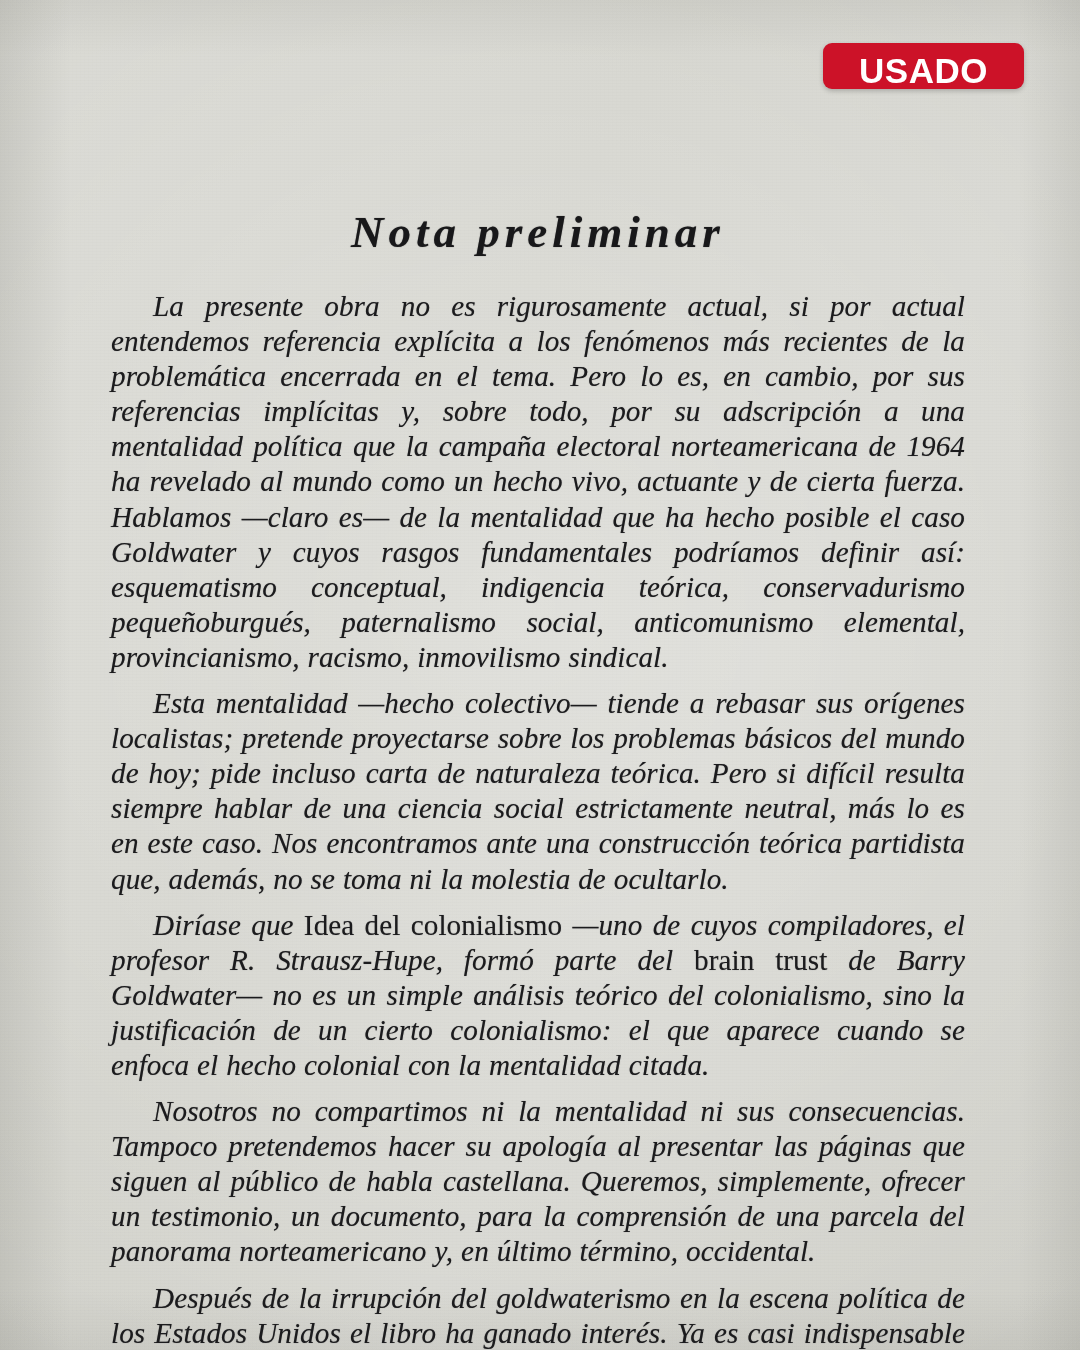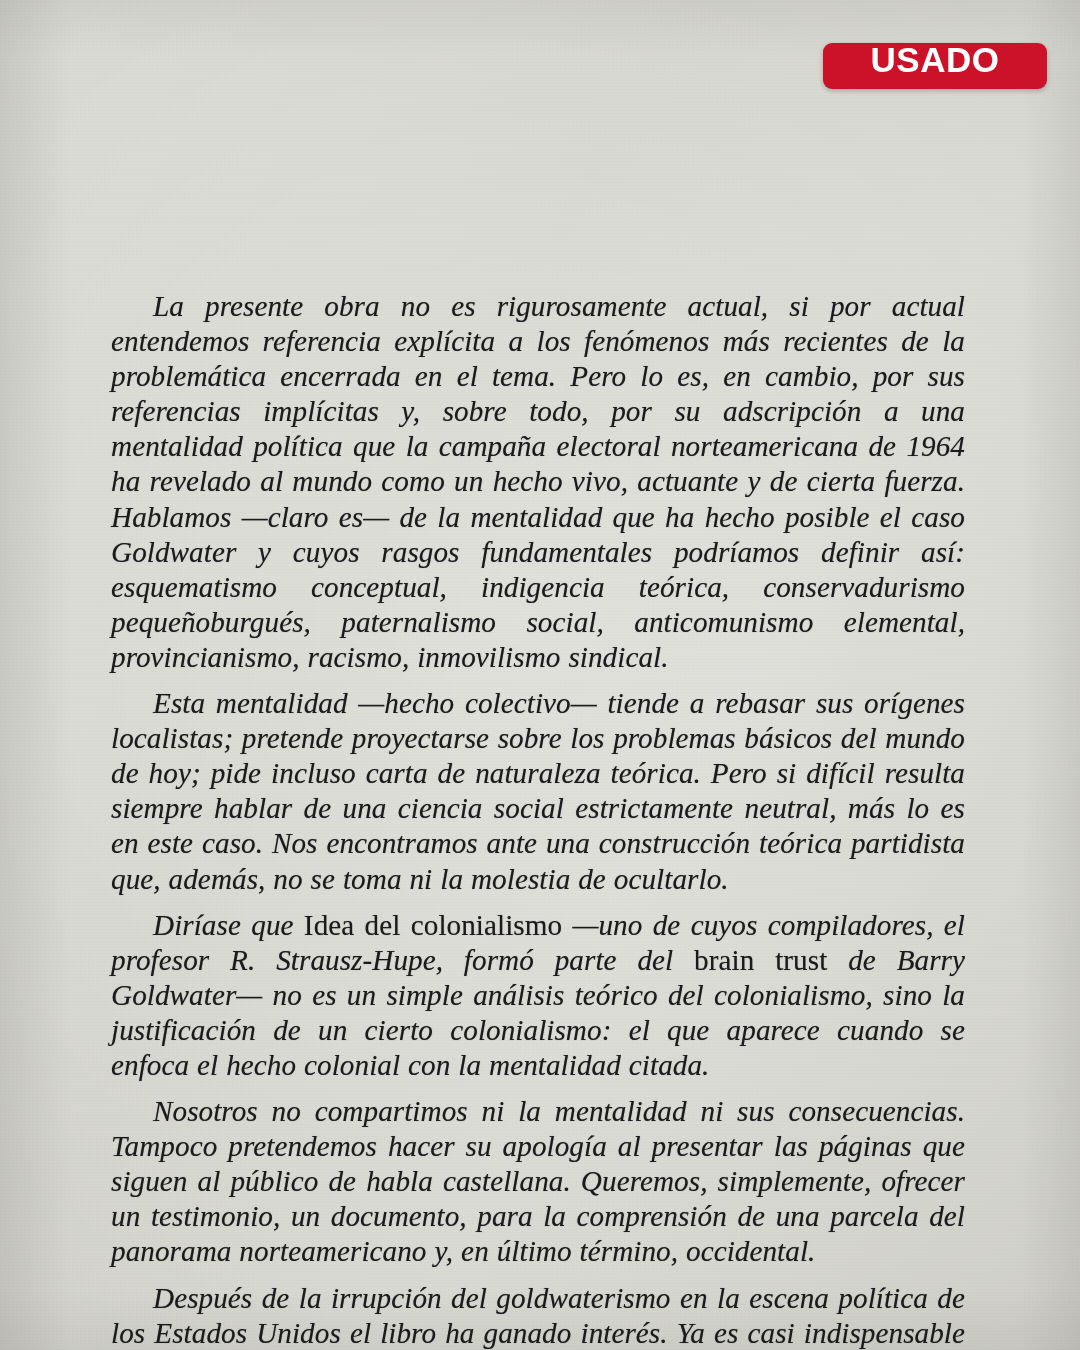--- a/index.html
+++ b/index.html
@@ -49,27 +49,27 @@
       linear-gradient(270deg, rgba(120,120,112,0.14) 0px, rgba(120,120,112,0.00) 60px),
       linear-gradient(180deg, rgba(120,120,112,0.10) 0px, rgba(120,120,112,0.00) 55px),
       linear-gradient(0deg, rgba(120,120,112,0.10) 0px, rgba(120,120,112,0.00) 60px);
   }
 
   
   .badge {
     position: absolute;
     left: 823px;
     top: 43px;
-    width: 224px;
+    width: 201px;
     height: 46px;
     border-radius: 9px;
     background: #cc1228;
     box-shadow: 0 2px 5px rgba(0,0,0,0.22);
     display: flex;
-    align-items: flex-start;
+    align-items: flex-end;
     justify-content: center;
   }
   .badge-label {
     font-family: "Liberation Sans", "DejaVu Sans", sans-serif;
     font-weight: 700;
     font-size: 35px;
     letter-spacing: 0.5px;
     color: #ffffff;
     line-height: 1;
     transform: translateY(-1px);
@@ -126,20 +126,21 @@
 
 <div class="page">
 
   <div class="grain"></div>
   <div class="edge-shade"></div>
 
   <div class="badge" style="background: rgb(204, 18, 40);">
     <span class="badge-label" style="color: rgb(255, 255, 255);">USADO</span>
   </div>
 
+  <h1 class="title">Nota  preliminar</h1>
 
   <div class="body-text">
     <p><span>La presente obra no es rigurosamente actual, si por actual entendemos referencia explícita a los fenómenos más recientes de la problemática encerrada en el tema. Pero lo es, en cambio, por sus referencias implícitas y, sobre todo, por su adscripción a una mentalidad política que la campaña electoral norteamericana de 1964 ha revelado al mundo como un hecho vivo, actuante y de cierta fuerza. Hablamos —claro es— de la mentalidad que ha hecho posible el caso Goldwater y cuyos rasgos fundamentales podríamos definir así: esquematismo conceptual, indigencia teórica, conservadurismo pequeñoburgués, paternalismo social, anticomunismo elemental, provincianismo, racismo, inmovilismo sindical.</span></p>
     <p><span>Esta mentalidad —hecho colectivo— tiende a rebasar sus orígenes localistas; pretende proyectarse sobre los problemas básicos del mundo de hoy; pide incluso carta de naturaleza teórica. Pero si difícil resulta siempre hablar de una ciencia social estrictamente neutral, más lo es en este caso. Nos encontramos ante una construcción teórica partidista que, además, no se toma ni la molestia de ocultarlo.</span></p>
     <p><span>Diríase que </span><span class="roman">Idea del colonialismo</span><span> —uno de cuyos compiladores, el profesor R. Strausz-Hupe, formó parte del </span><span class="roman">brain trust</span><span> de Barry Goldwater— no es un simple análisis teórico del colonialismo, sino la justificación de un cierto colonialismo: el que aparece cuando se enfoca el hecho colonial con la mentalidad citada.</span></p>
     <p><span>Nosotros no compartimos ni la mentalidad ni sus consecuencias. Tampoco pretendemos hacer su apología al presentar las páginas que siguen al público de habla castellana. Queremos, simplemente, ofrecer un testimonio, un documento, para la comprensión de una parcela del panorama norteamericano y, en último término, occidental.</span></p>
     <p><span>Después de la irrupción del goldwaterismo en la escena política de los Estados Unidos el libro ha ganado interés. Ya es casi indispensable para el lector que desee comprender la compleja realidad americana.</span></p>
     <p><span>Con este propósito de dar un testimonio elocuente acometemos la presente edición. Nos consideraremos satisfechos si hemos contribuido a enriquecer la idea que el lector tenga ya —antes de entrar en la obra— del mundo norteamricano, de las causas y efectos de sus estructuras, del valor de algunas de las tesis difundidas en aquel grande, inmenso país.</span></p>
   </div>
 

